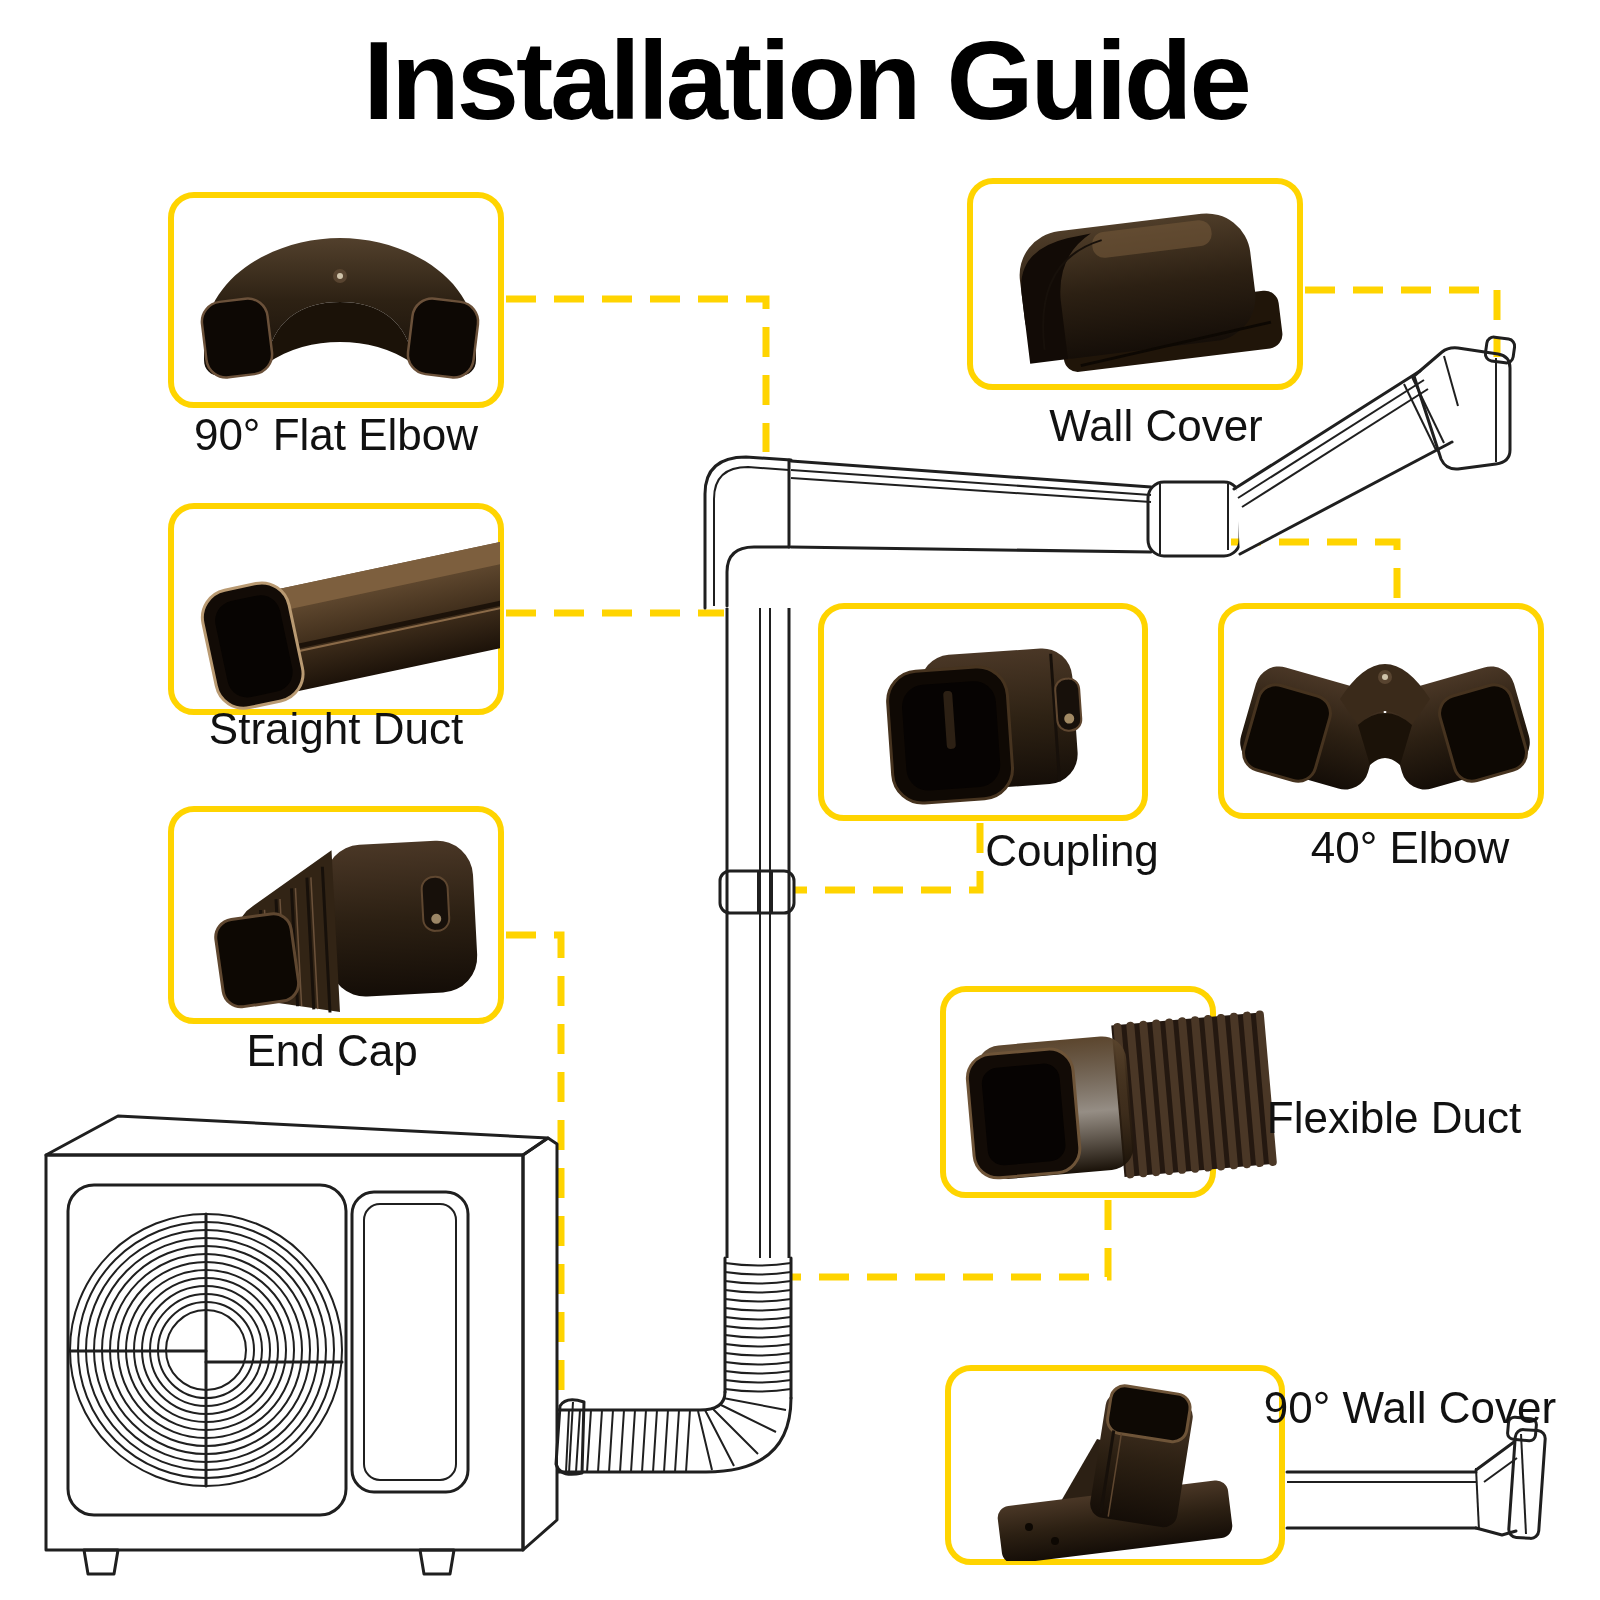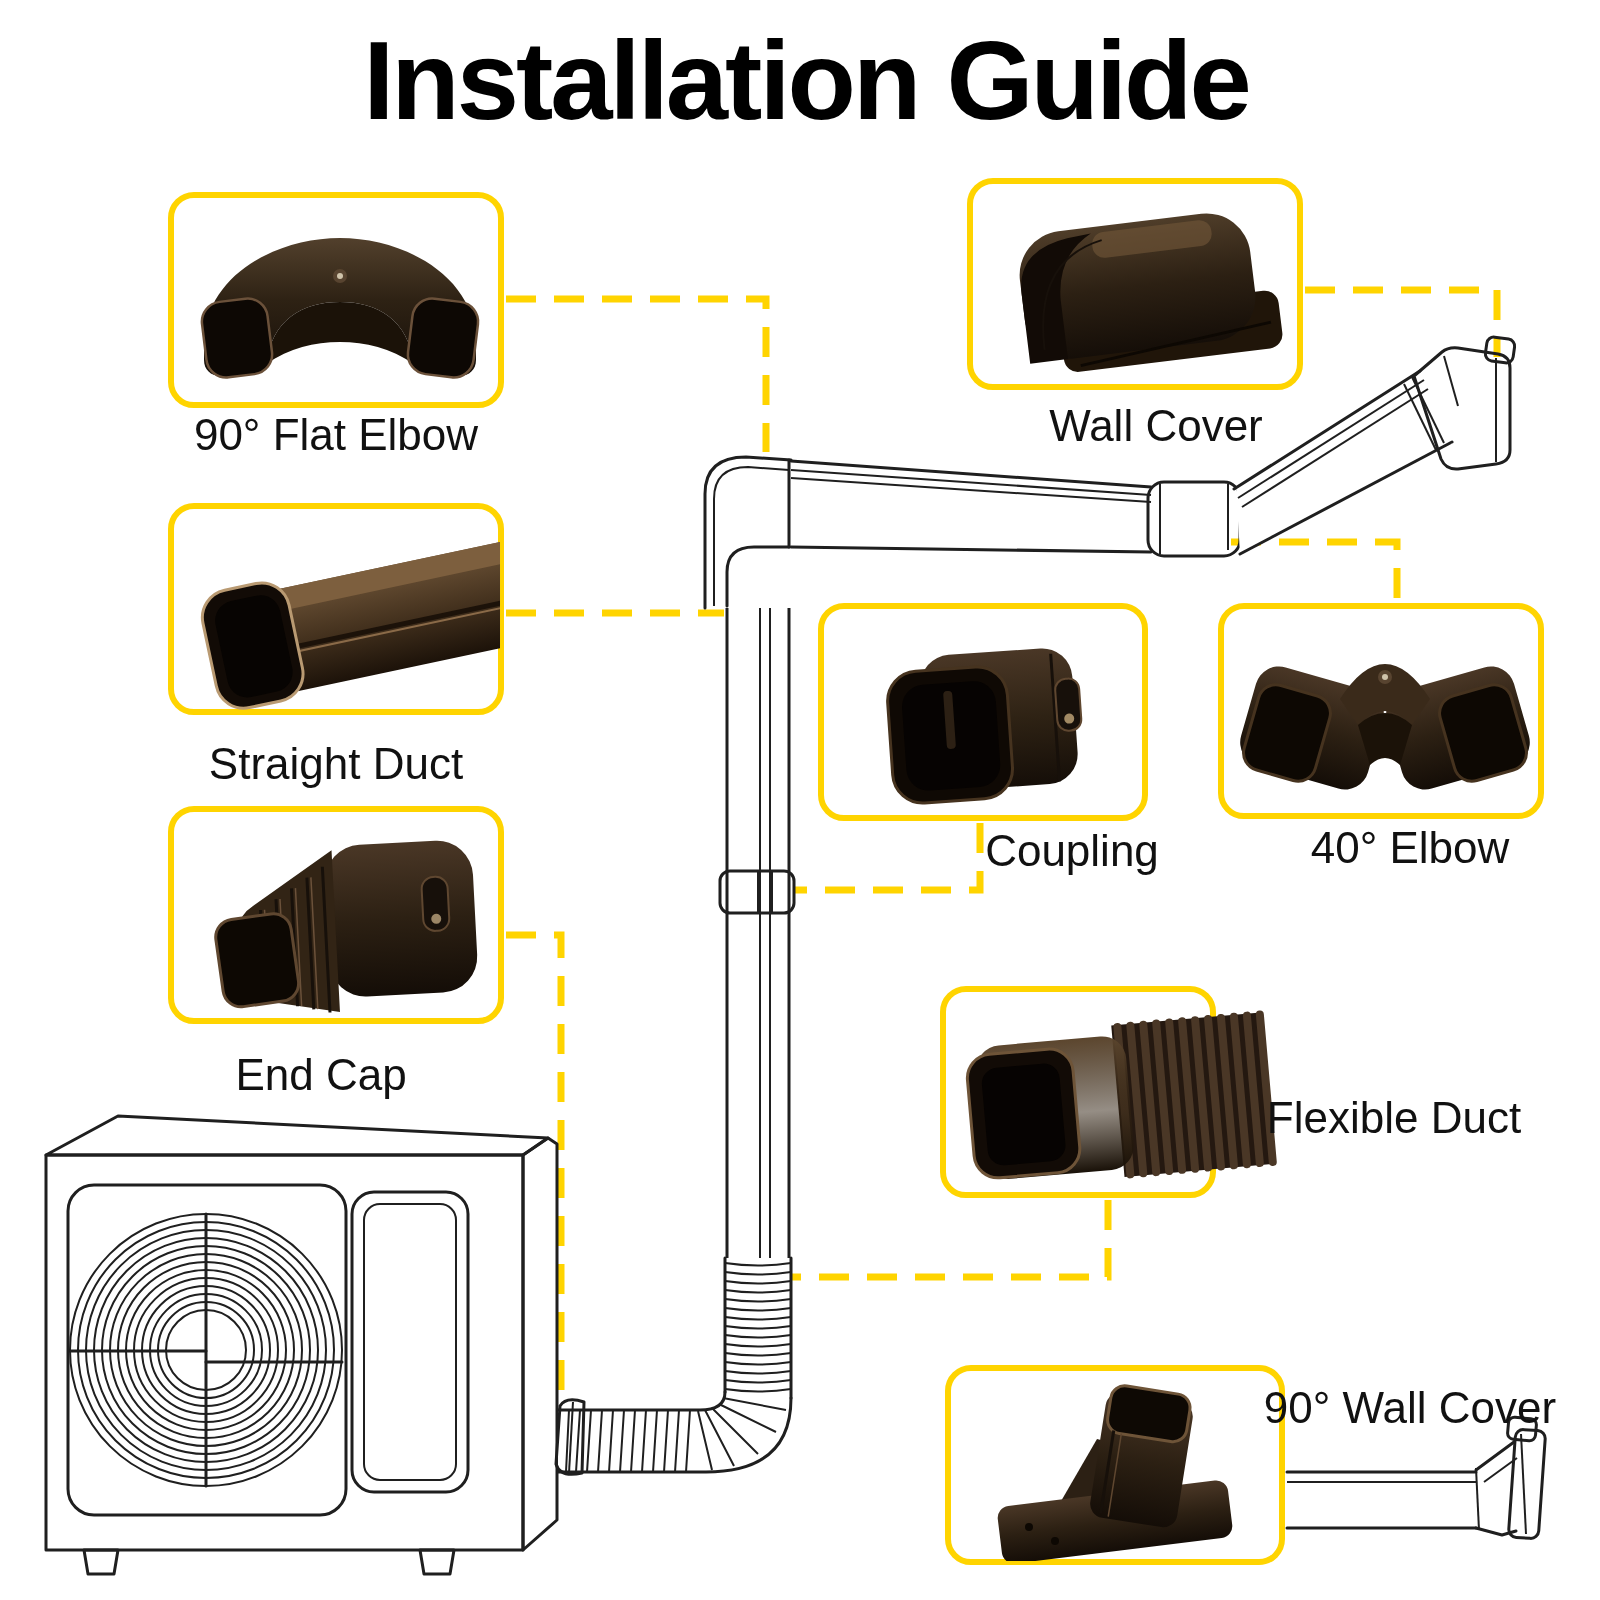--- a/index.html
+++ b/index.html
@@ -314,21 +314,21 @@
       <g transform="rotate(9 185 88)">
         <rect x="142" y="22" width="88" height="126" rx="14" fill="url(#g_w9)"></rect>
         <rect x="146" y="14" width="80" height="48" rx="14" fill="#0e0904" stroke="#6e5438" stroke-width="3"></rect>
         <line x1="154" y1="60" x2="154" y2="144" stroke="#17100a" stroke-width="3"></line>
         <line x1="162" y1="62" x2="162" y2="146" stroke="#5f4730" stroke-width="1.5"></line>
       </g>
     </svg>
   </div>
 
   <div class="part-label" style="left:336px;top:435px;">90° Flat Elbow</div>
-  <div class="part-label" style="left:336px;top:764px;text-align:right;">Straight Duct</div>
-  <div class="part-label" style="left:321px;top:1051px;margin-top:24px;">End Cap</div>
+  <div class="part-label" style="left:336px;top:729px;text-align:right;">Straight Duct</div>
+  <div class="part-label" style="left:332px;top:1051px;">End Cap</div>
   <div class="part-label" style="left:1144px;top:426px;margin-left:12px;">Wall Cover</div>
   <div class="part-label" style="left:1072px;top:851px;text-align:right;">Coupling</div>
   <div class="part-label" style="left:1410px;top:848px;">40° Elbow</div>
   <div class="part-label" style="left:1394px;top:1118px;">Flexible Duct</div>
   <div class="part-label" style="left:1410px;top:1408px;">90° Wall Cover</div>
 
 </div>
 
 </body></html>

